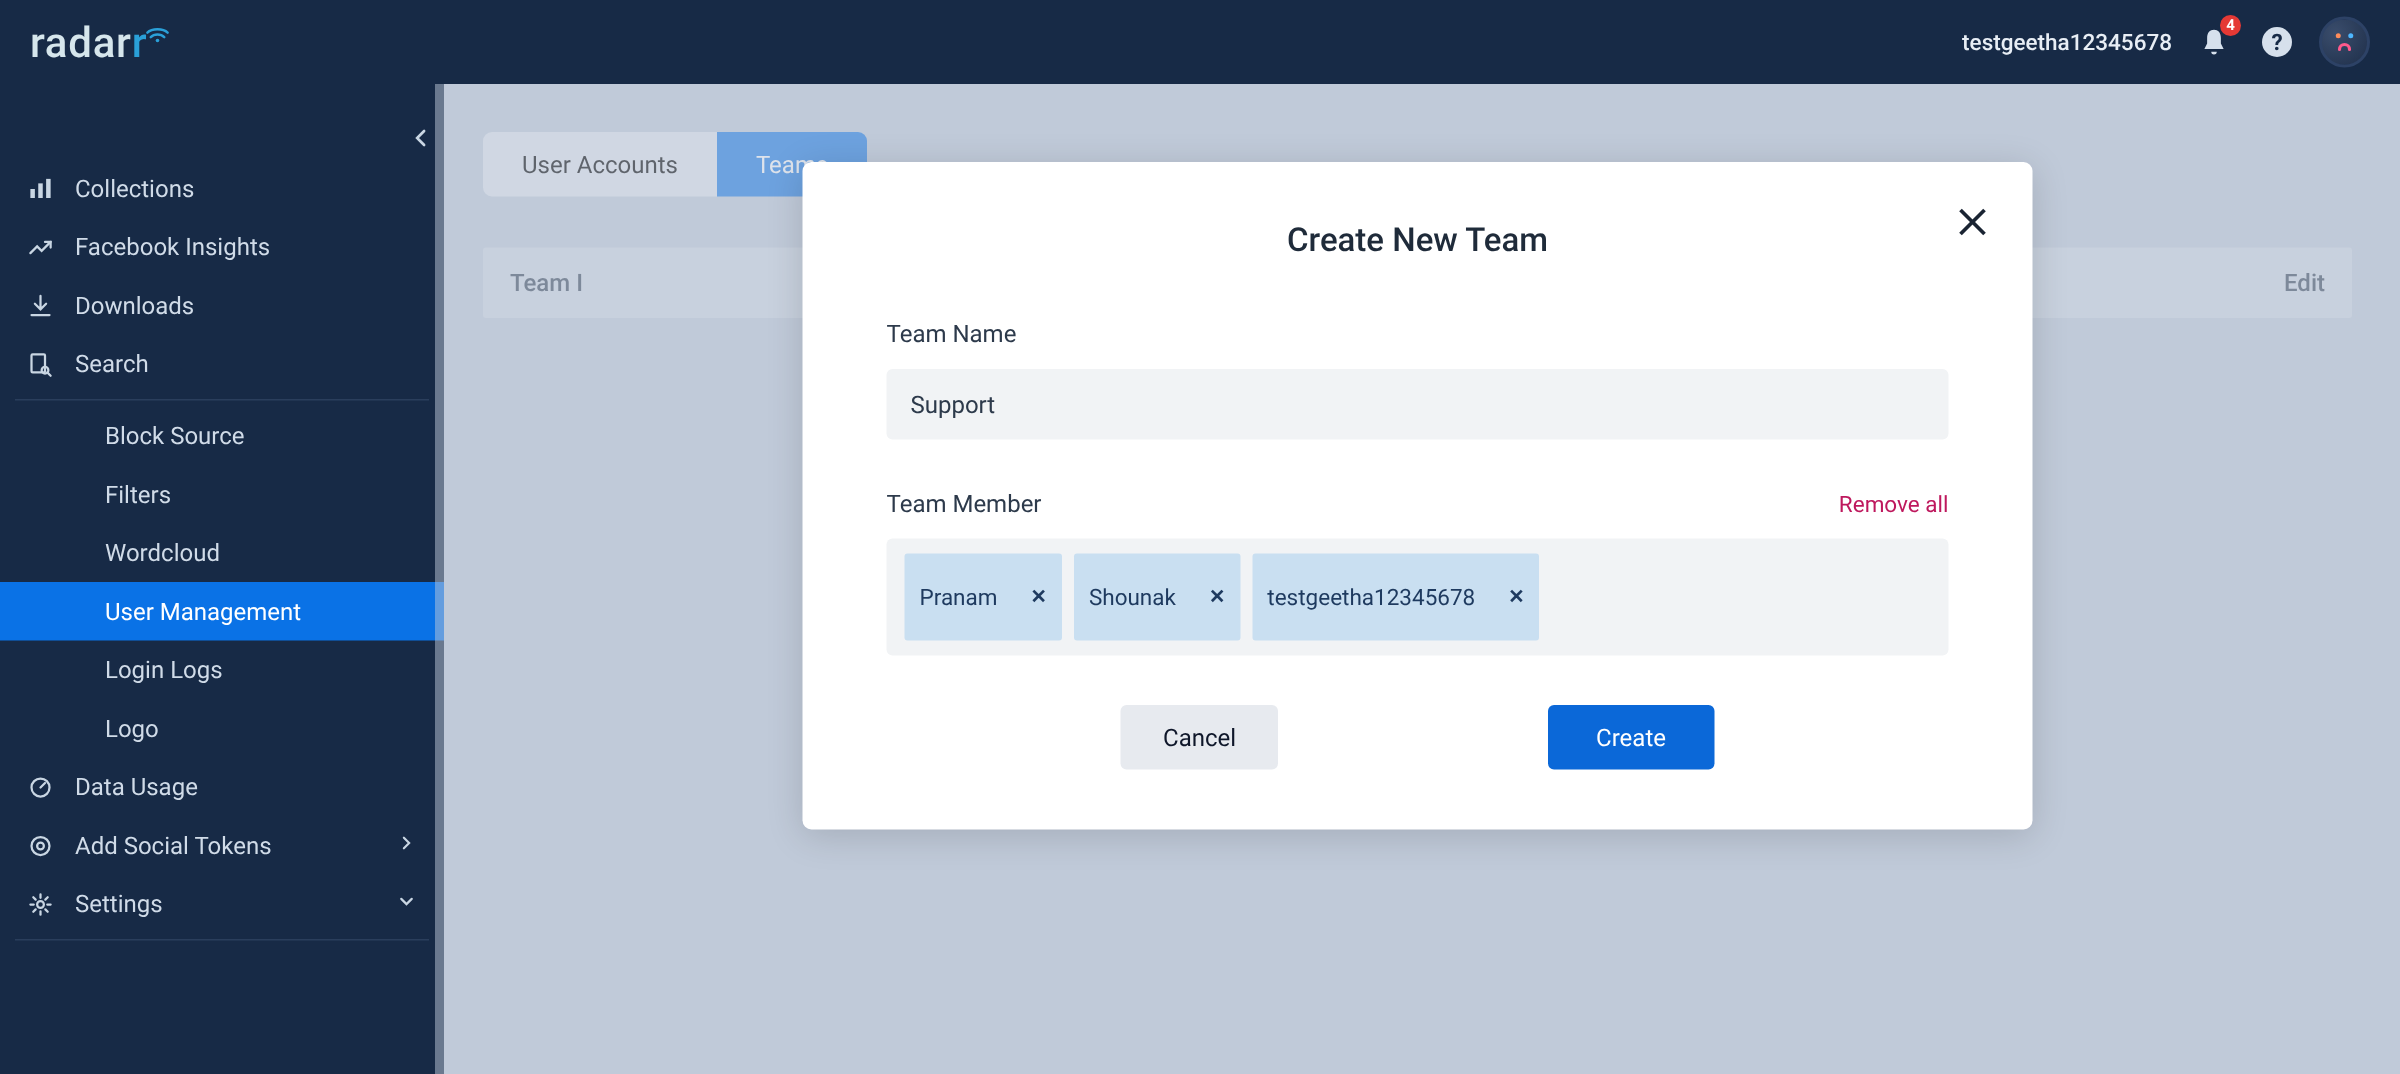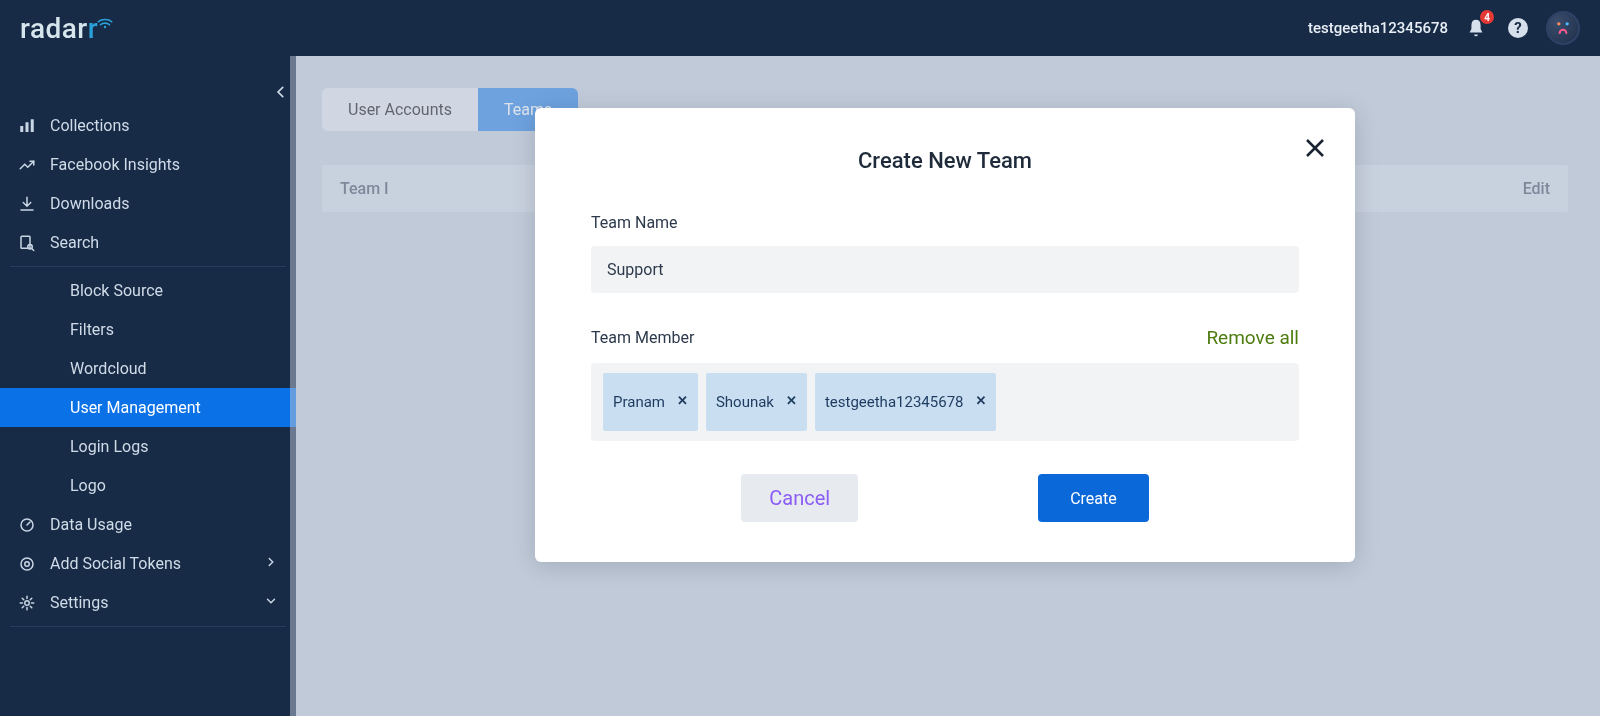--- a/index.html
+++ b/index.html
@@ -42,27 +42,27 @@
 .th-edit { margin-left: auto; }
 
 
 .overlay { position: absolute; top: 56px; left: 290px; right: 0; bottom: 0; background: rgba(190, 200, 215, 0.5); z-index: 10; display: flex; align-items: flex-start; justify-content: center; padding-top: 52px; }
 .modal { background: #fff; border-radius: 6px; width: 820px; padding: 40px 56px 40px; position: relative; box-shadow: 0 4px 24px rgba(0,0,0,0.15); }
 .modal-close { position: absolute; top: 28px; right: 28px; cursor: pointer; }
 .modal-title { text-align: center; font-size: 22px; color: #1f2b3a; font-weight: 500; margin-bottom: 40px; }
 .form-group { margin-bottom: 33px; }
 .form-label-row { display: flex; align-items: center; justify-content: space-between; margin-bottom: 14px; }
 .form-label { font-size: 16px; color: #2d3a4b; }
-.remove-all { color: #4d7c0f; font-size: 19px; cursor: pointer; }
+.remove-all { color: #be185d; font-size: 15px; cursor: pointer; }
 .text-input { width: 100%; background: #f1f3f5; border: none; border-radius: 4px; padding: 14px 16px; font-size: 16px; color: #2d3a4b; outline: none; }
 .chips-box { background: #f1f3f5; border-radius: 4px; padding: 10px 12px; display: flex; flex-wrap: wrap; gap: 8px; min-height: 54px; align-items: center; }
-.chip { background: #c9dff1; color: #1e3a5f; display: flex; gap: 12px; padding: 20px 10px; border-radius: 2px; font-size: 15px; }
+.chip { background: #c9dff1; color: #1e3a5f; display: flex; align-items: center; gap: 22px; padding: 20px 10px; border-radius: 2px; font-size: 15px; }
 .chip-x { font-weight: 700; cursor: pointer; color: #1e3a5f; font-size: 13px;}
 .modal-actions { display: flex; justify-content: center; gap: 180px; margin-top: 30px; }
-.btn-cancel { background: #e7eaef; color: #8b5cf6; border: none; border-radius: 4px; padding: 12px 28px; font-size: 20px; cursor: pointer; }
+.btn-cancel { background: #e7eaef; color: #0f172a; border: none; border-radius: 4px; padding: 12px 28px; font-size: 16px; cursor: pointer; }
 .btn-create { background: #0b68d8; color: #fff; border: none; border-radius: 4px; padding: 12px 32px; font-size: 16px; cursor: pointer; }
 </style>
 </head>
 <body>
 
 <div class="topbar">
   <div class="logo">
     <span>radar</span>
       <span class="accent">r</span>
     <svg class="logo-wifi" viewBox="0 0 24 24">

